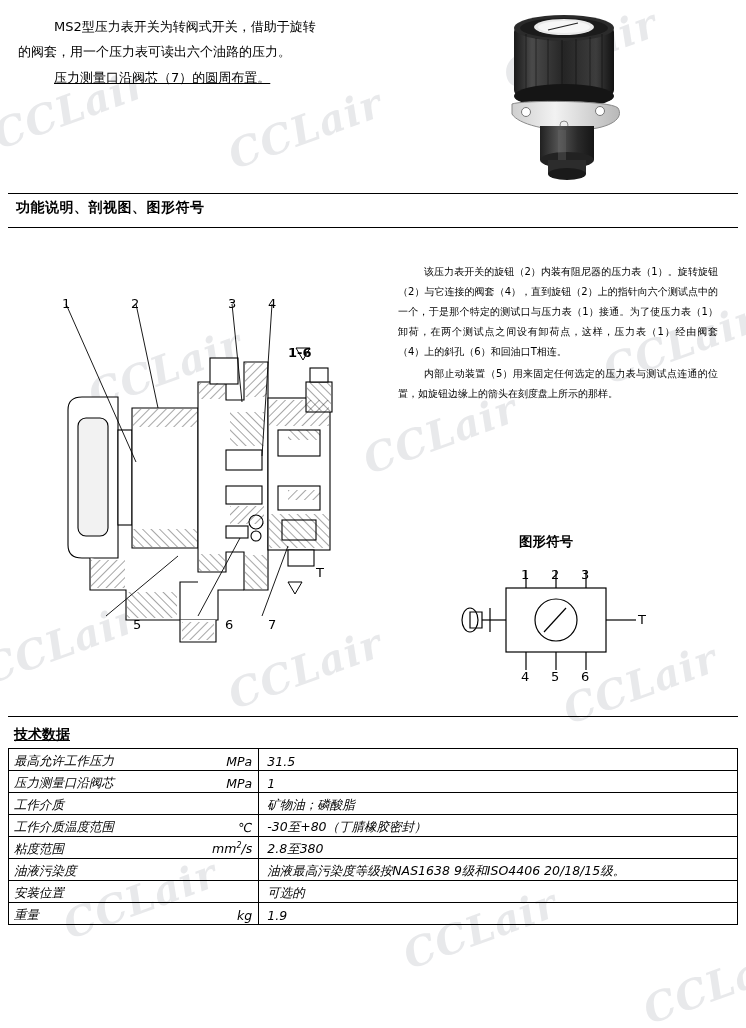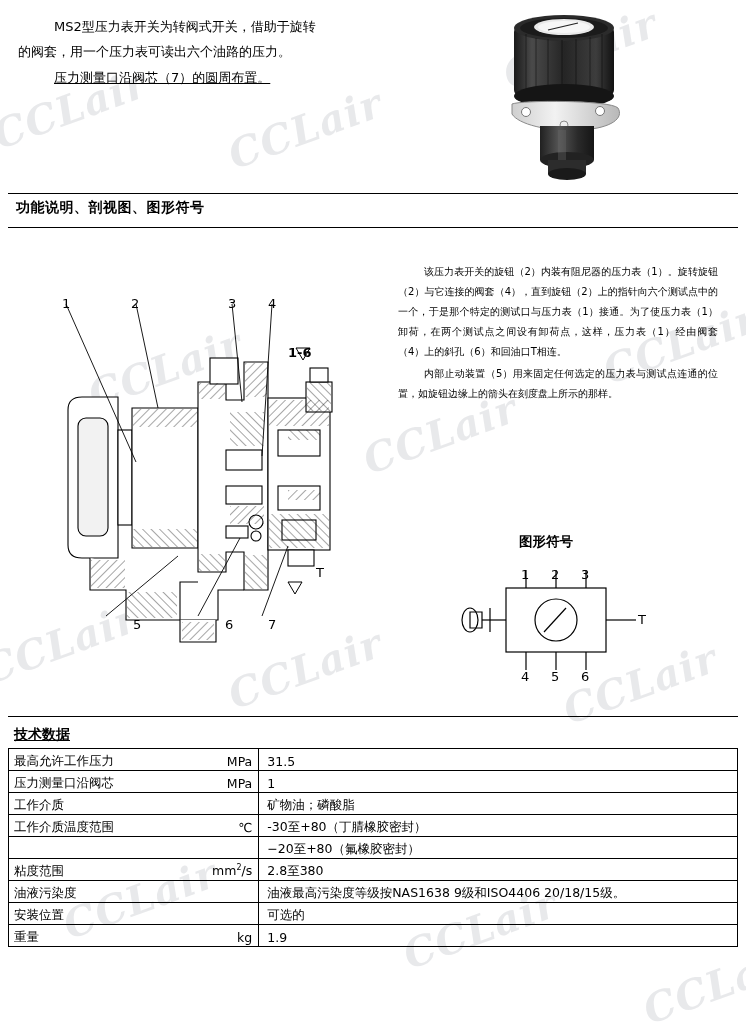--- a/index.html
+++ b/index.html
@@ -94,20 +94,21 @@
     top: 748px;
     width: 730px;
     border-collapse: collapse;
     font-size: 12.5px;
   }
   #techtable td {
     border: 1px solid #000;
     padding: 3px 5px 0 5px;
     vertical-align: middle;
     height: 22px;
+    font-style: italic;
   }
   #techtable td.c1 { width: 200px; border-right: none; }
   #techtable td.c2 { width: 48px; text-align: right; border-left: none; padding-right: 6px; }
   #techtable td.c3 { width: 482px; padding-left: 8px; }
   .nb-top { border-top: none !important; }
   sup { font-size: 8px; vertical-align: super; }
 
   .tbl-title {
     position: absolute;
     left: 14px;
@@ -352,25 +353,20 @@
       <td class="c1">工作介质</td>
       <td class="c2"></td>
       <td class="c3">矿物油；磷酸脂</td>
     </tr>
     <tr>
       <td class="c1">工作介质温度范围</td>
       <td class="c2">℃</td>
       <td class="c3">-30至+80（丁腈橡胶密封）</td>
     </tr>
     <tr>
-      <td class="c1 nb-top"></td>
-      <td class="c2 nb-top"></td>
-      <td class="c3">−20至+80（氟橡胶密封）</td>
-    </tr>
-    <tr>
       <td class="c1">粘度范围</td>
       <td class="c2">mm<sup>2</sup>/s</td>
       <td class="c3">2.8至380</td>
     </tr>
     <tr>
       <td class="c1">油液污染度</td>
       <td class="c2"></td>
       <td class="c3">油液最高污染度等级按NAS1638 9级和ISO4406 20/18/15级。</td>
     </tr>
     <tr>

